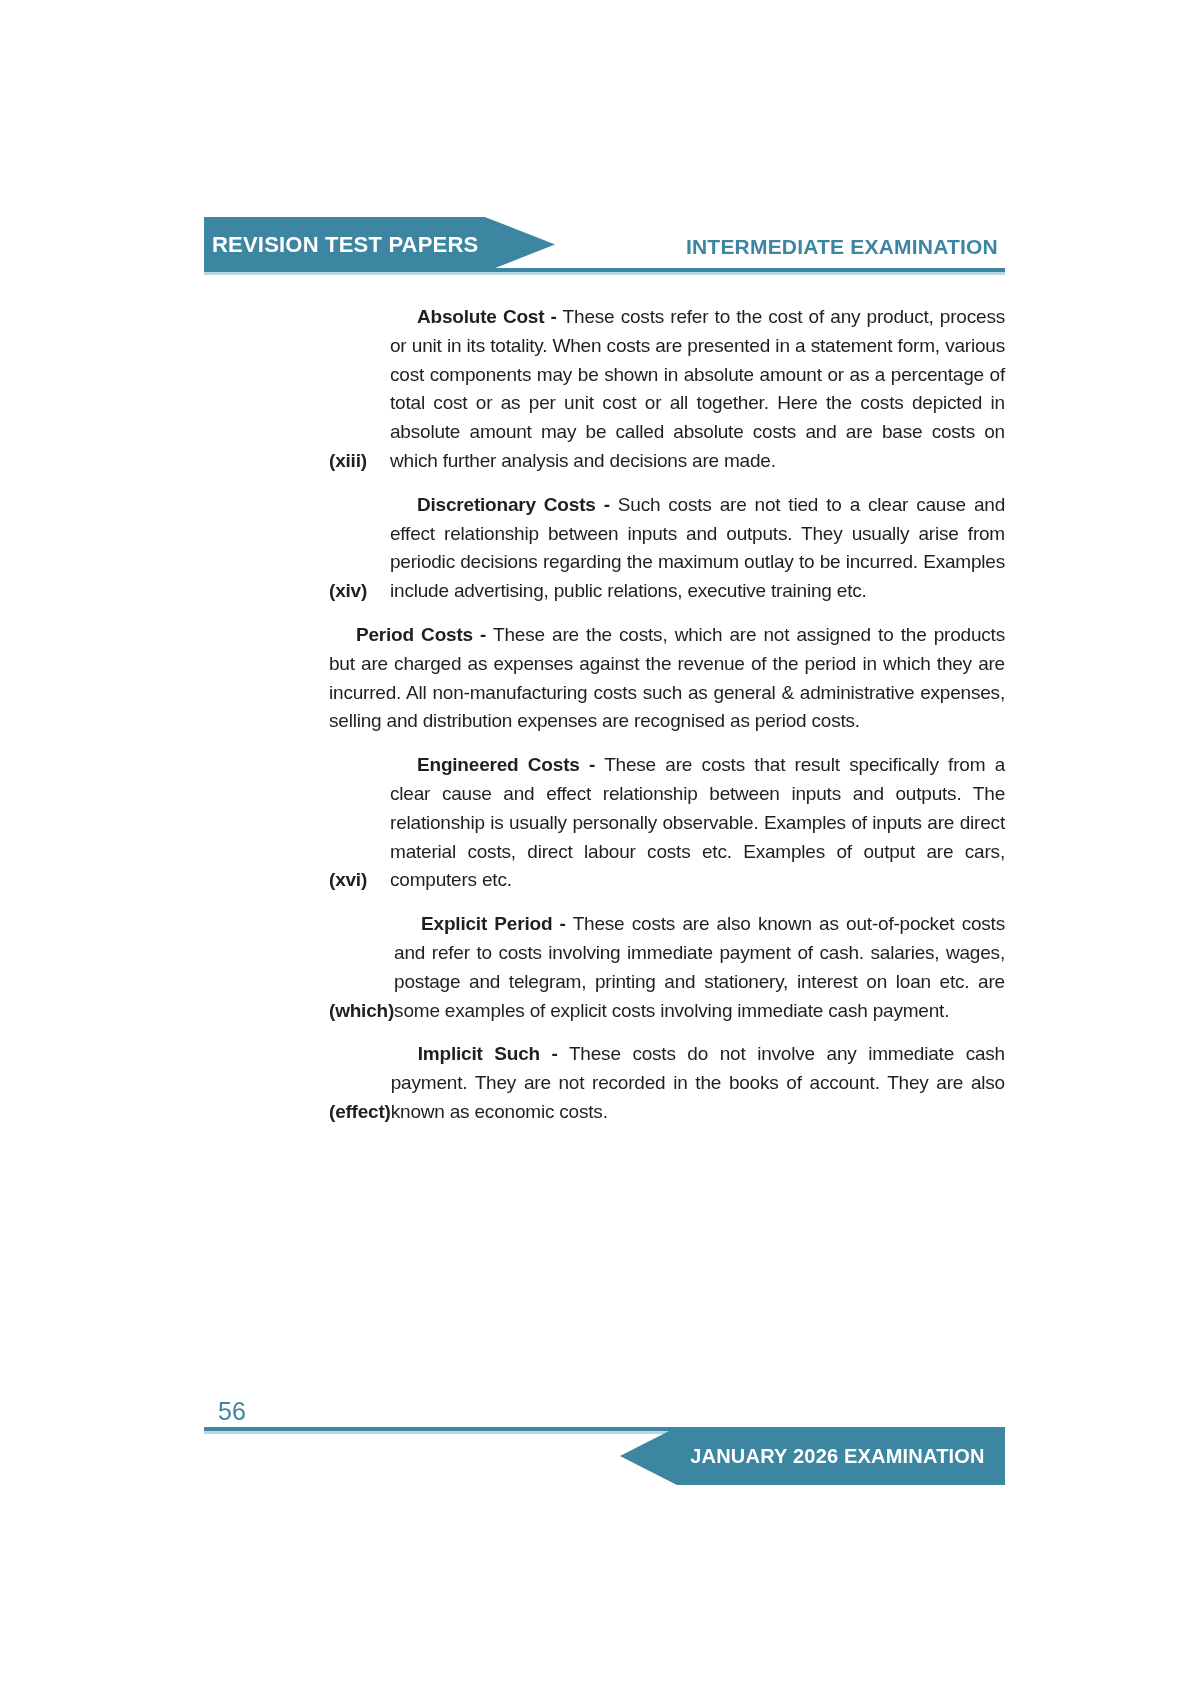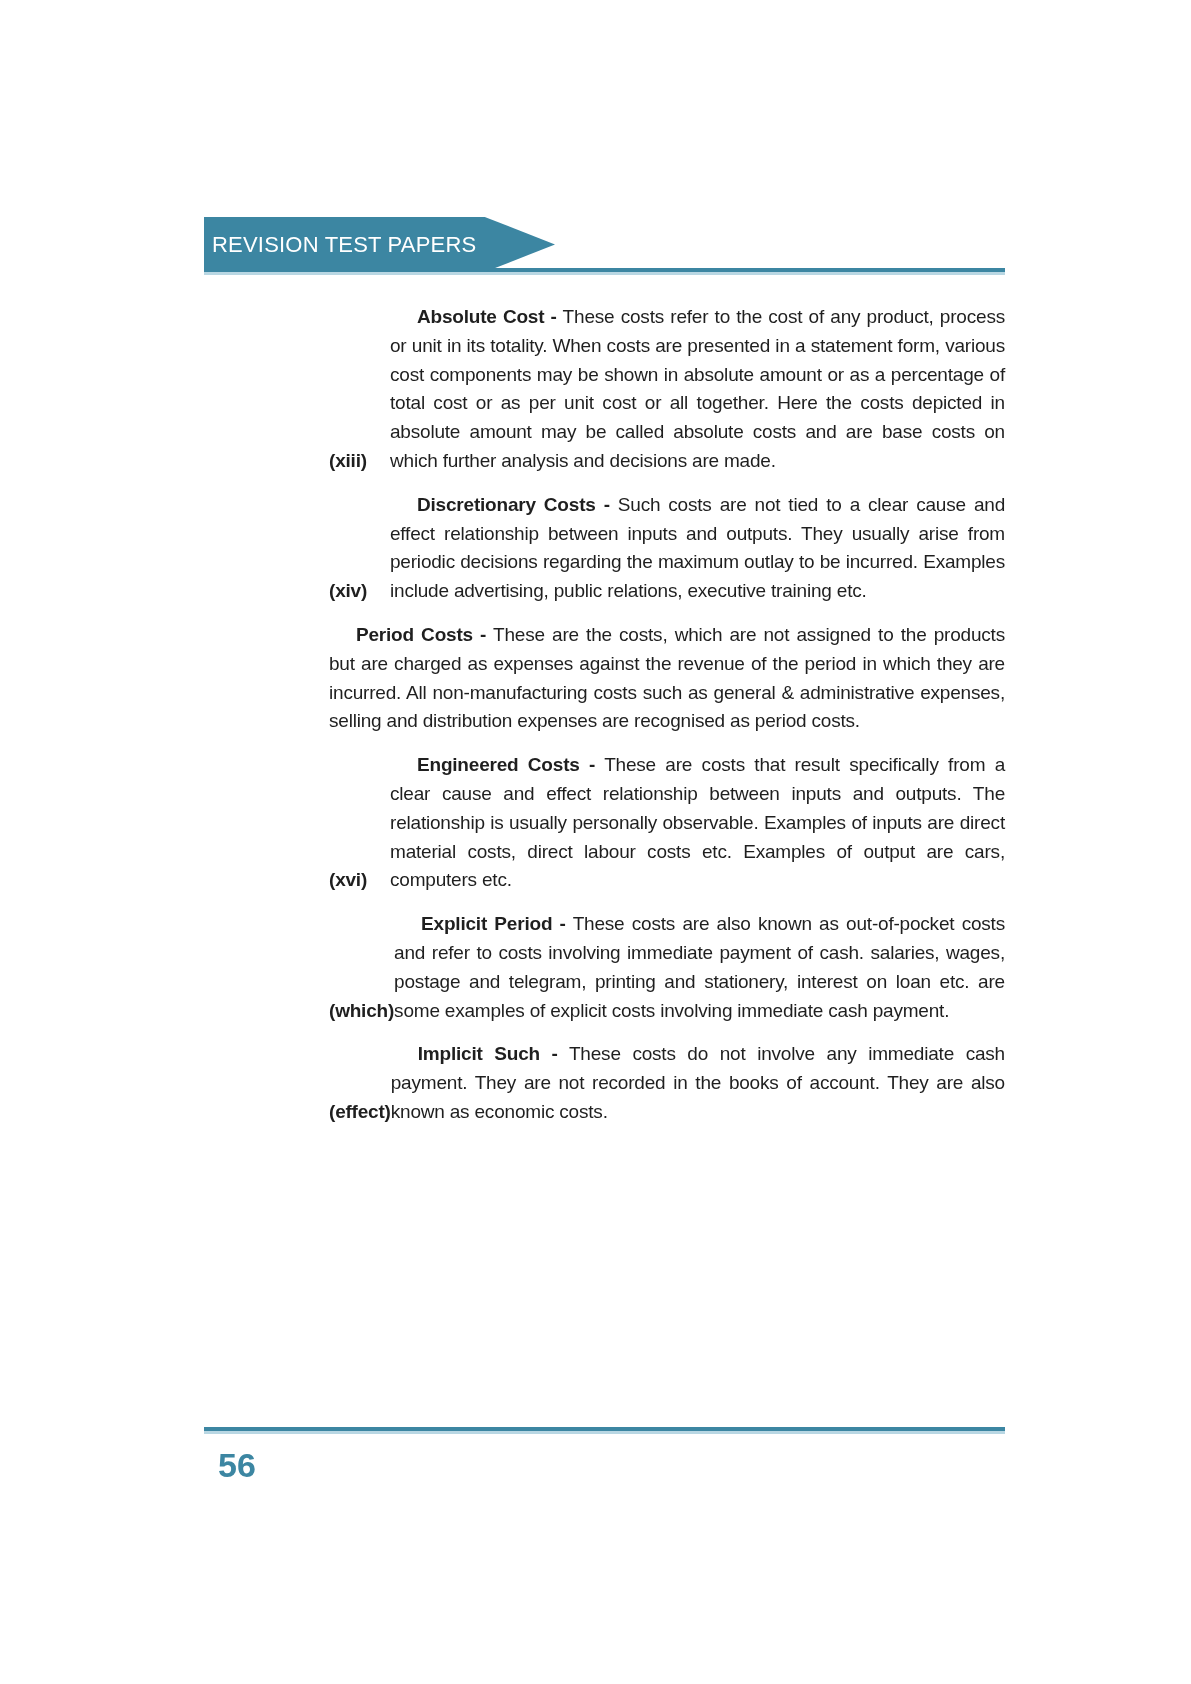--- a/index.html
+++ b/index.html
@@ -25,21 +25,21 @@
     background:var(--light-line);
   }
   .header-banner{
     position:absolute;left:204px;top:217px;width:351px;height:55px;
     background:var(--teal);
     clip-path:polygon(0 0,80% 0,100% 50%,80% 100%,0 100%);
     display:flex;align-items:center;
     z-index:2;
   }
   .header-banner .banner-label{
-    color:#ffffff;font-weight:normal;font-size:22px;
+    color:#ffffff;font-weight:bold;font-size:22px;
     padding-left:8px;letter-spacing:.2px;white-space:nowrap;
   }
   .header-right-title{
     position:absolute;left:500px;top:235px;width:498px;
     text-align:right;color:var(--teal);font-weight:bold;font-size:21px;
     letter-spacing:.2px;white-space:nowrap;
   }
 
   
   .content-list{
@@ -68,34 +68,35 @@
     background:var(--teal);
     clip-path:polygon(0 50%,14.8% 0,100% 0,100% 100%,14.8% 100%);
     display:flex;align-items:center;justify-content:center;
     z-index:2;
   }
   .footer-banner .banner-label{
     color:#ffffff;font-weight:bold;font-size:20px;
     padding-left:50px;letter-spacing:.2px;white-space:nowrap;
   }
   .page-number{
-    position:absolute;left:218px;top:1446px;
-    color:var(--teal);font-weight:bold;font-size:34px;
+    position:absolute;left:218px;top:1397px;
+    color:var(--teal);font-weight:normal;font-size:25px;
   }
 </style>
 </head>
 <body>
 
 <div class="page" style="--teal: #3C86A2; --light-line: #B9D7E3; --ink: #1F1F1F;">
 
   <div class="header-banner">
     <span class="banner-label">REVISION TEST PAPERS</span>
   </div>
   <div class="header-rule-dark"></div>
   <div class="header-rule-light"></div>
+  <div class="header-right-title">INTERMEDIATE EXAMINATION</div>
 
   <div class="content-list">
 
     <div class="cost-item">
       <span class="item-label">(xiii)</span>
       <span class="item-text"><span class="item-title">Absolute Cost -</span><span> These costs refer to the cost of any product, process or unit in its totality. When costs are presented in a statement form, various cost components may be shown in absolute amount or as a percentage of total cost or as per unit cost or all together. Here the costs depicted in absolute amount may be called absolute costs and are base costs on which further analysis and decisions are made.</span></span>
     </div>
 
     <div class="cost-item">
       <span class="item-label">(xiv)</span>
@@ -118,15 +119,18 @@
 
     <div class="cost-item">
       <span class="item-label">(effect)</span>
       <span class="item-text"><span class="item-title">Implicit Such -</span><span> These costs do not involve any immediate cash payment. They are not recorded in the books of account. They are also known as economic costs.</span></span>
     </div>
 
   </div>
 
   <div class="footer-rule-dark"></div>
   <div class="footer-rule-light"></div>
+  <div class="footer-banner">
+    <span class="banner-label">JANUARY 2026 EXAMINATION</span>
+  </div>
   <div class="page-number">56</div>
 
 </div>
 
 </body></html>

